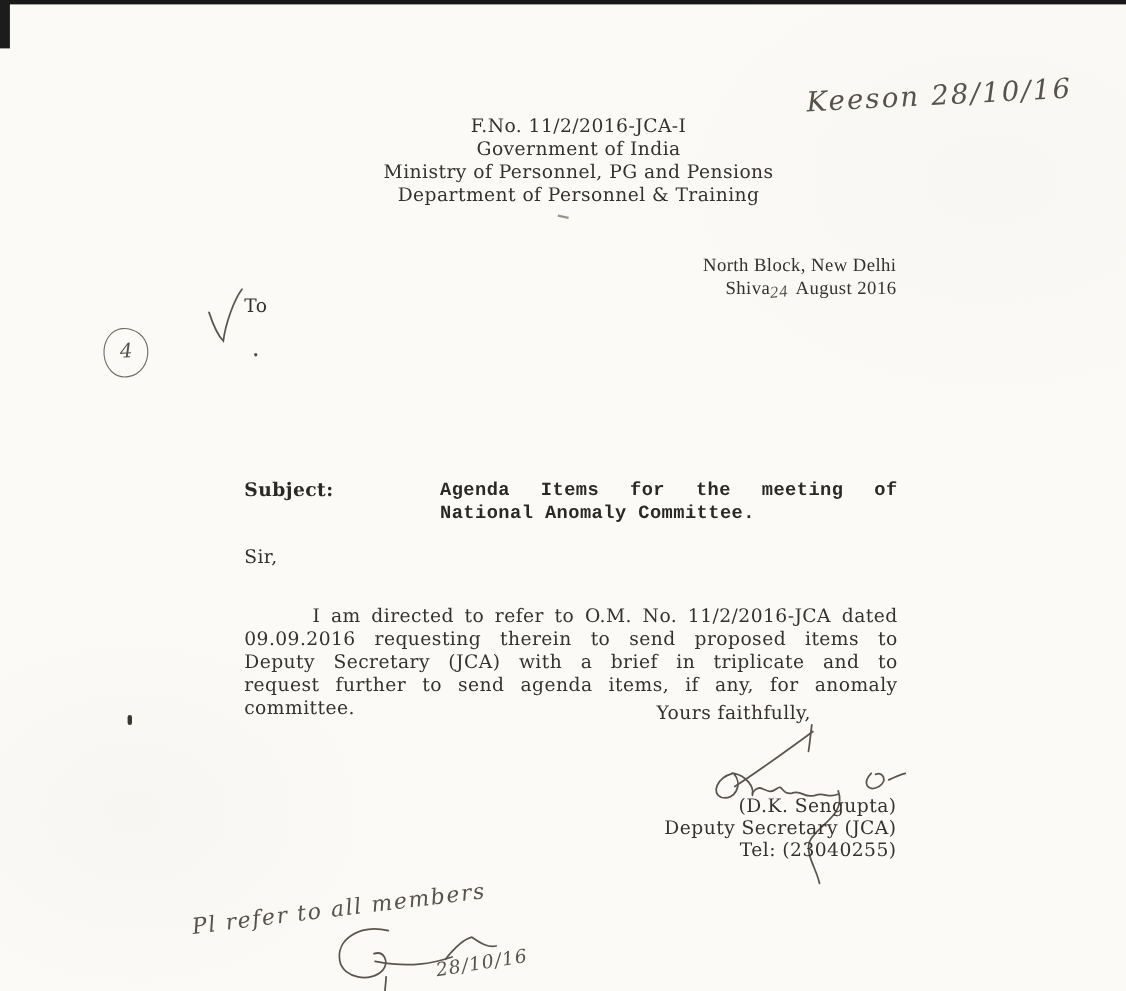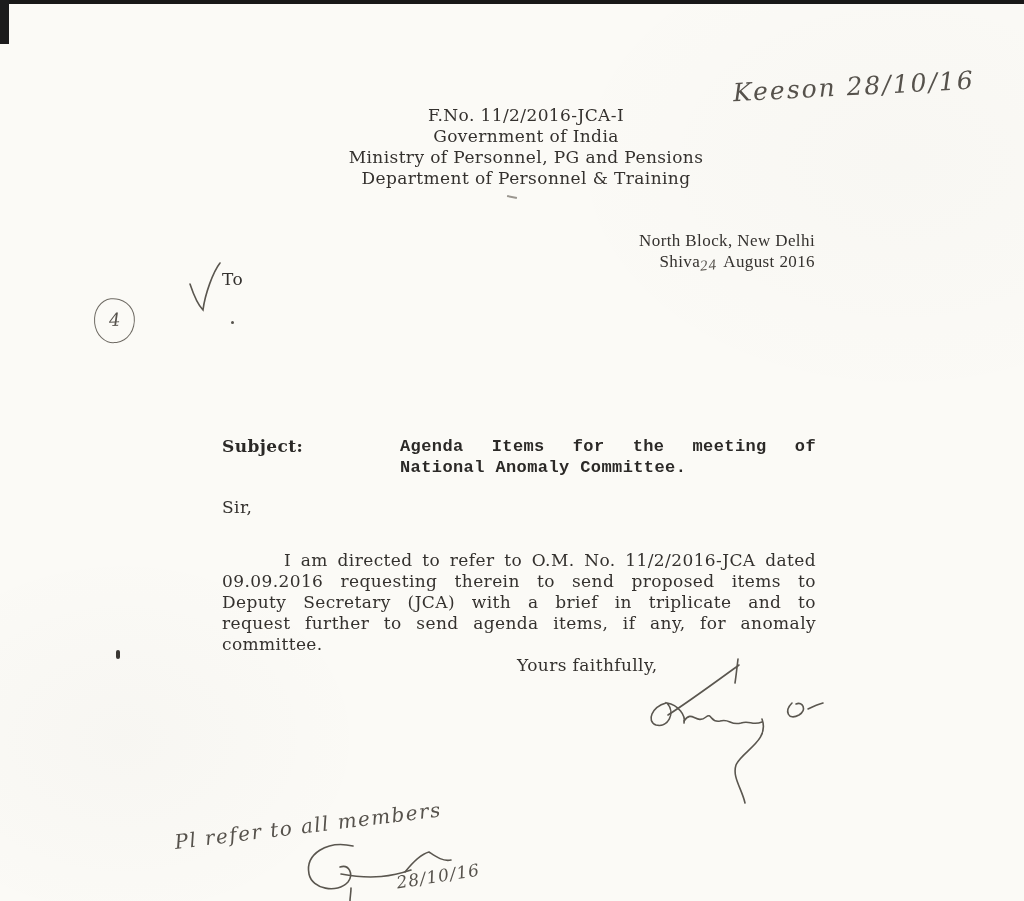--- a/index.html
+++ b/index.html
@@ -39,21 +39,21 @@
                  font-weight:bold; color:#2b2927;gap:40px; }
   .subject-label { width:138px; flex:none; }
   .subject-text  { width:456px; text-align:justify;font-family:Liberation Mono, monospace; }
 
   
   .salutation { position:absolute; top:497px; left:222px;text-align:right; }
   .body-para  { position:absolute; top:538px; left:222px; width:594px;
                 text-align:justify; text-indent:62px; word-spacing:2.5px;margin-top:12px; }
 
   
-  .valediction { position:absolute; top:655px; left:517px; width:300px; text-align:left; }
+  .valediction { position:absolute; top:639px; left:517px; width:300px; text-align:center; }
   .sig-block   { position:absolute; top:723px; left:517px; width:298px; text-align:right;
                  line-height:20px; font-size:17px; letter-spacing:0.4px; }
 
   
   .hand { font-family:"DejaVu Serif", serif; font-style:italic; color:#56524c; }
   .hand-top-right { position:absolute; top:72px; left:733px; font-size:25px;
                     letter-spacing:2px; transform:rotate(-3deg); white-space:nowrap; }
   .margin-circle { position:absolute; top:298px; left:94px; width:41px; height:45px;
                    border:1.6px solid #6e6a63; border-radius:48% 55% 52% 46% / 52% 48% 55% 50%;
                    transform:rotate(-6deg); display:flex; align-items:center; justify-content:center; }
@@ -116,20 +116,25 @@
   <svg class="scrawl" style="left:642px; top:653px;" width="200" height="160" viewBox="0 0 200 160">
     <path d="M 26,62 C 45,50 75,28 97,12"></path>
     <path d="M 96,6 C 95,14 94,24 93,30"></path>
     <path d="M 24,50 C 10,54 4,68 14,72 C 26,75 34,60 25,50 C 36,52 44,62 42,70"></path>
     <path d="M 42,68 C 50,56 54,72 64,64 C 70,59 68,70 78,68 C 88,65 88,73 99,70 C 108,67 110,73 120,69"></path>
     <path d="M 150,50 C 142,58 146,68 157,62 C 165,57 161,48 154,51"></path>
     <path d="M 166,56 C 172,53 177,51 181,50"></path>
     <path d="M 120,66 C 128,88 100,98 94,112 C 90,124 100,136 103,150"></path>
   </svg>
 
+  <div class="sig-block">
+    <div>(D.K. Sengupta)</div>
+    <div>Deputy Secretary (JCA)</div>
+    <div>Tel: (23040255)</div>
+  </div>
 
   <div class="hand bottom-note">Pl refer to all members</div>
 
   <svg class="scrawl" style="left:293px; top:840px;" width="170" height="61" viewBox="0 0 170 61">
     <path d="M 60,6 C 34,0 12,14 16,34 C 19,49 44,54 55,42 C 61,34 56,24 47,27"></path>
     <path d="M 48,34 C 80,40 100,36 118,30"></path>
     <path d="M 112,32 C 120,22 128,14 136,12 C 142,16 150,22 158,20"></path>
     <path d="M 58,48 C 58,53 57,57 57,61"></path>
   </svg>
 

